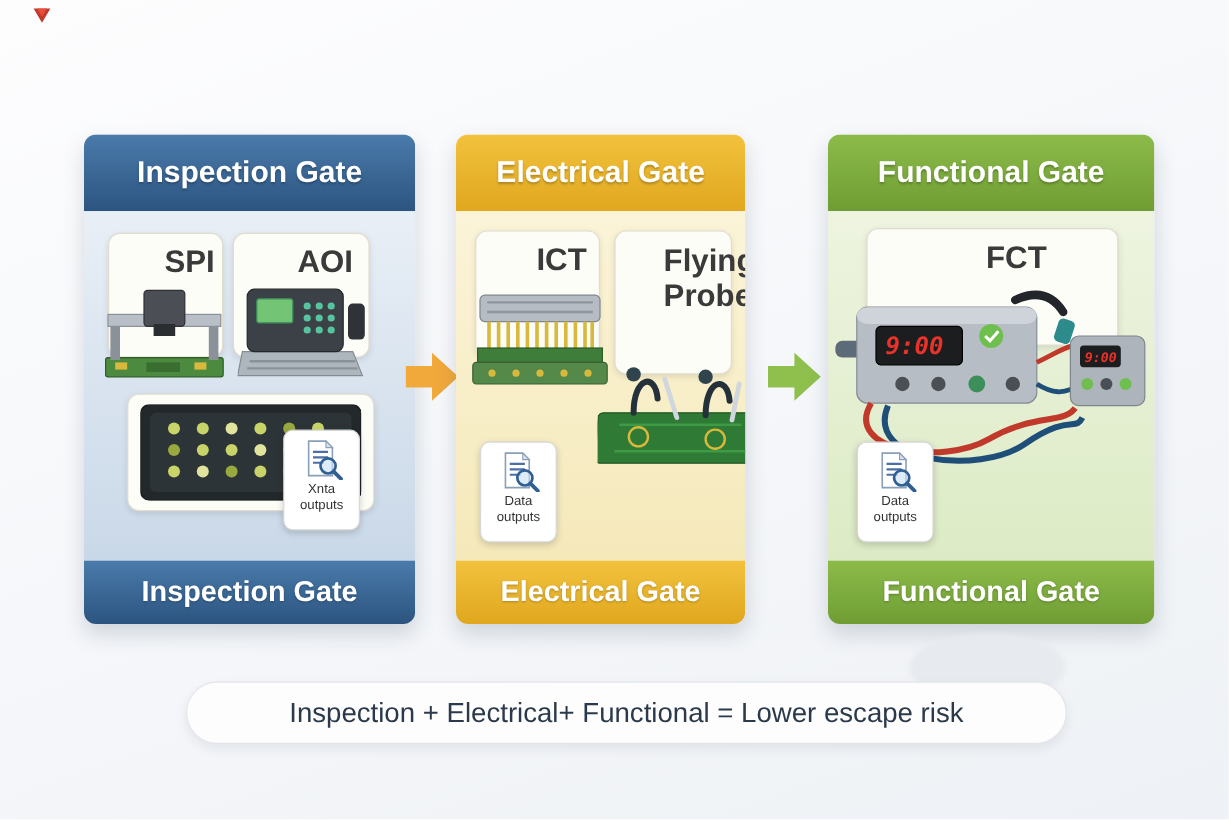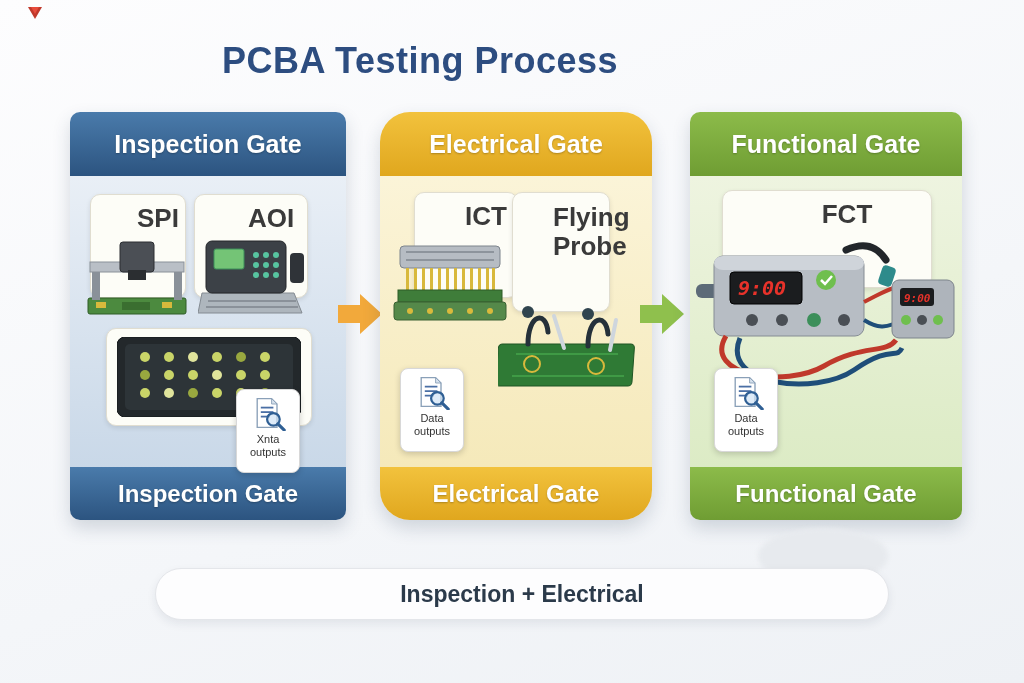--- a/index.html
+++ b/index.html
@@ -32,21 +32,21 @@
   }
   .panel-header{height:64px;font-size:25px;}
   .panel-footer{height:53px;font-size:24px;}
   .panel-body{flex:1;position:relative;}
 
   .panel-inspection{left:70px;width:276px;}
   .panel-inspection .panel-header,
   .panel-inspection .panel-footer{background:linear-gradient(180deg,#4a7bab,#2c5480);}
   .panel-inspection .panel-body{background:linear-gradient(180deg,#e9eff6,#c9d8e8);}
 
-  .panel-electrical{left:380px;width:272px;border-radius:30px;}
+  .panel-electrical{left:380px;width:241px;}
   .panel-electrical .panel-header,
   .panel-electrical .panel-footer{background:linear-gradient(180deg,#f2c23d,#e0a71e);}
   .panel-electrical .panel-body{background:linear-gradient(180deg,#fbf4d8,#f5e9ba);}
 
   .panel-functional{left:680px;width:272px;margin-left:10px;}
   .panel-functional .panel-header,
   .panel-functional .panel-footer{background:linear-gradient(180deg,#8cbb4a,#6f9d33);}
   .panel-functional .panel-body{background:linear-gradient(180deg,#eef4e0,#dcebc5);}
 
   
@@ -90,35 +90,34 @@
     position:absolute;left:758px;top:528px;width:130px;height:56px;
     background:#e7eaee;border-radius:50%;filter:blur(2px);
   }
   .summary-pill{
     position:absolute;left:155px;top:568px;width:732px;height:50px;
     background:#fdfdfe;border:1px solid #e4e6ea;border-radius:26px;
     box-shadow:0 4px 10px rgba(30,40,60,.08);
     display:flex;align-items:center;justify-content:center;
     font-size:23px;color:#2b3a4a;
   }
-  .summary-pill .b{font-weight:700;}
+  .summary-pill .b{font-weight:400;}
 </style>
 </head>
 <body>
 
 <div class="canvas">
 
   <div class="logo-mark">
     <svg width="18" height="16" viewBox="0 0 18 16">
       <polygon points="2,2 16,2 9,14" fill="#c0392b"></polygon>
       <polygon points="5,2 13,2 9,9" fill="#e74c3c"></polygon>
     </svg>
   </div>
 
-  <div class="page-title">PCBA Testing Process</div>
 
   <div class="panel panel-inspection">
     <div class="panel-header">Inspection Gate</div>
     <div class="panel-body">
 
       <div class="chip" style="left:20px;top:18px;width:94px;height:102px;">
         <span class="chip-label">SPI</span>
       </div>
       <div class="chip" style="left:124px;top:18px;width:112px;height:102px;">
         <span class="chip-label">AOI</span>
@@ -178,21 +177,21 @@
             <circle cx="28" cy="56" r="5" fill="#c9d468"></circle>
               <circle cx="52" cy="56" r="5" fill="#e0e49c"></circle>
               <circle cx="76" cy="56" r="5" fill="#99a83f"></circle>
               <circle cx="100" cy="56" r="5" fill="#c9d468"></circle>
               <circle cx="124" cy="56" r="5" fill="#c9d468"></circle>
               <circle cx="148" cy="56" r="5" fill="#99a83f"></circle>
           </svg>
         </div>
       </div>
 
-      <div class="outputs-chip" style="left:166px;top:213px;">
+      <div class="outputs-chip" style="left:166px;top:182px;">
         <svg width="36" height="36" viewBox="0 0 40 40">
           <path d="M8 4 h16 l6 6 v26 H8 z" fill="#ffffff" stroke="#8aa0b8" stroke-width="1.5"></path>
           <path d="M24 4 v6 h6 z" fill="#d7e2ee" stroke="#8aa0b8"></path>
           <line x1="12" y1="14" x2="26" y2="14" stroke="#4a6fa5" stroke-width="2"></line>
           <line x1="12" y1="19" x2="26" y2="19" stroke="#4a6fa5" stroke-width="2"></line>
           <line x1="12" y1="24" x2="22" y2="24" stroke="#4a6fa5" stroke-width="2"></line>
           <circle cx="26" cy="27" r="7" fill="rgba(205,225,245,.65)" stroke="#2f5f94" stroke-width="2.5"></circle>
           <line x1="31" y1="32" x2="38" y2="39" stroke="#2f5f94" stroke-width="3.5" stroke-linecap="round"></line>
         </svg>
         <div class="outputs-label">Xnta outputs</div>
@@ -204,21 +203,21 @@
   <div class="flow-arrow flow-arrow-1">
     <svg width="44" height="44" viewBox="0 0 44 44">
       <polygon points="0,13 22,13 22,2 44,22 22,42 22,31 0,31" fill="#f2a93b"></polygon>
     </svg>
   </div>
 
   <div class="panel panel-electrical">
     <div class="panel-header">Electrical Gate</div>
     <div class="panel-body">
 
-      <div class="chip" style="left:34px;top:16px;width:102px;height:104px;">
+      <div class="chip" style="left:16px;top:16px;width:102px;height:104px;">
         <span class="chip-label">ICT</span>
       </div>
       <div class="chip" style="left:132px;top:16px;width:96px;height:118px;">
         <span class="chip-label small">Flying Probe</span>
       </div>
 
       <div class="machine" style="left:10px;top:62px;">
         <svg width="120" height="100" viewBox="0 0 120 100">
           <rect x="10" y="8" width="100" height="22" rx="4" fill="#b6bcc3" stroke="#7d848c"></rect>
           <line x1="16" y1="14" x2="104" y2="14" stroke="#8d949c" stroke-width="2"></line>
@@ -338,15 +337,16 @@
         <div class="outputs-label">Data outputs</div>
       </div>
     </div>
     <div class="panel-footer">Functional Gate</div>
   </div>
 
   <div class="cloud"></div>
 
   <div class="summary-pill">
     <span class="b">Inspection + Electrical</span>
+      <span> + Functional = Lower escape risk</span>
   </div>
 
 </div>
 
 </body></html>

